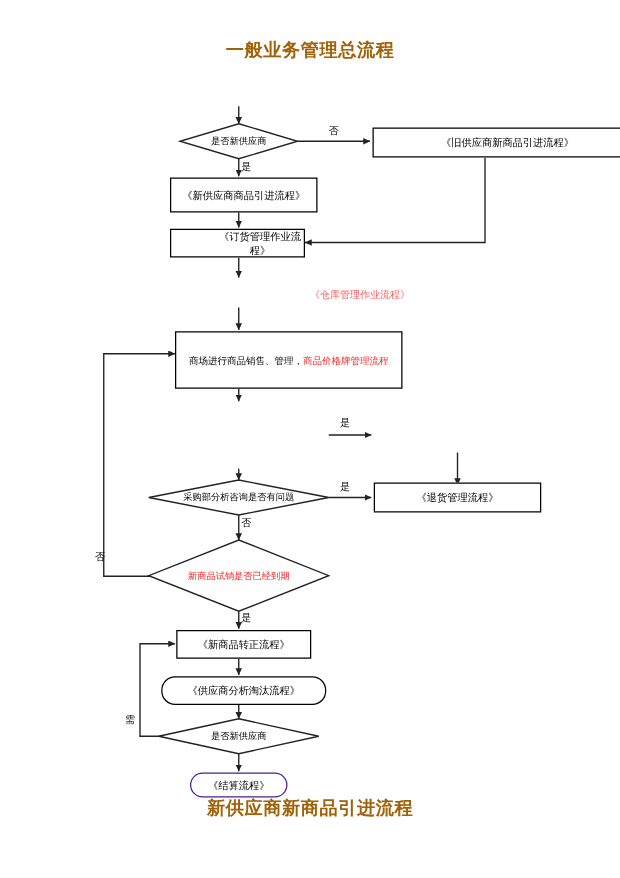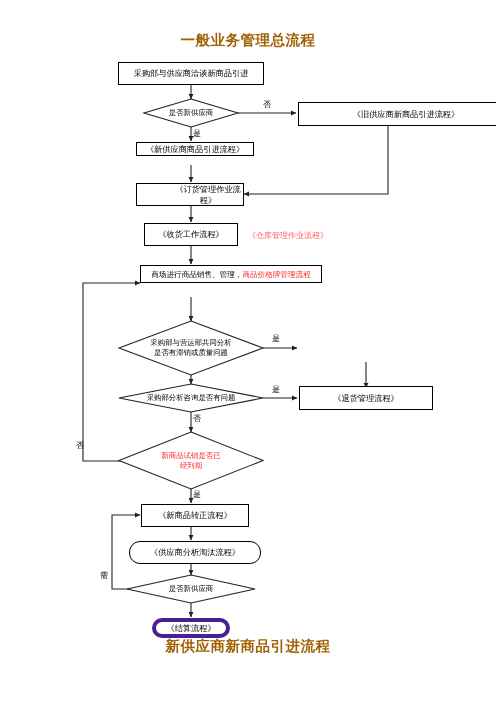--- a/index.html
+++ b/index.html
@@ -53,21 +53,21 @@
     text-align: center;
     line-height: 1.25;
     font-size: 8.2px;
     color: #000;
   }
   .box {
     border: 1px solid #000;
     background: #fff;
   }
   .rounded {
-    border: 4px solid #4c1d95;
+    border: 1px solid #4c1d95;
     background: #fff;
     border-radius: 12px;
   }
   .diamond-wrap {
     position: absolute;
   }
   .diamond-wrap svg {
     position: absolute;
     left: 0;
     top: 0;
@@ -159,68 +159,57 @@
 
       <path d="M191,603 L191,617"></path>
 
       <path d="M153,589 L112,589 L112,515 L140,515"></path>
     </g>
   </svg>
 
   <div class="title title-top">一般业务管理总流程</div>
   <div class="title title-bottom">新供应商新商品引进流程</div>
 
-  <div class="node box" style="left:118px; top:62px; width:146px; height:23px;">采购部与供应商洽谈新商品引进</div>
 
   <div class="diamond-wrap" style="left:144px; top:99px; width:94px; height:28px;">
     <svg width="94" height="28" viewBox="0 0 94 28">
       <polygon points="47,0 94,14 47,28 0,14" fill="#fff" stroke="#222" stroke-width="1.1"></polygon>
     </svg>
     <div class="diamond-label">是否新供应商</div>
   </div>
 
   <div class="node box" style="left:298px; top:102px; width:216px; height:24px;">《旧供应商新商品引进流程》</div>
 
-  <div class="node box" style="left:136px; top:142px; width:118px; height:14px;">《新供应商商品引进流程》</div>
+  <div class="node box" style="left:136px; top:142px; width:118px; height:28px;">《新供应商商品引进流程》</div>
 
   <div class="node box" style="left:136px; top:183px; width:108px; height:23px;padding-left:36px;">《订货管理作业流程》</div>
 
-  <div class="node box" style="left:144px; top:223px; width:94px; height:23px;">《收货工作流程》</div>
 
   <div class="side-note" style="left:248px; top:230px;">《仓库管理作业流程》</div>
 
-  <div class="node box n-sales" style="left:140px; top:265px; width:182px; height:18px; flex-direction:column; justify-content:center;">
+  <div class="node box n-sales" style="left:140px; top:265px; width:182px; height:46px; flex-direction:column; justify-content:center;">
     <span class="mixed-line"><span>商场进行商品销售、管理，</span><span class="red">商品价格牌管理流程</span></span>
   </div>
 
-  <div class="diamond-wrap" style="left:119px; top:321px; width:144px; height:54px;">
-    <svg width="144" height="54" viewBox="0 0 144 54">
-      <polygon points="72,0 144,27 72,54 0,27" fill="#fff" stroke="#222" stroke-width="1.1"></polygon>
-    </svg>
-    <div class="diamond-label" style="flex-direction:column; padding:0 10px;">
-      <span>采购部与营运部共同分析</span>
-      <span>是否有滞销或质量问题</span>
-    </div>
-  </div>
 
 
   <div class="diamond-wrap" style="left:119px; top:384px; width:144px; height:28px;">
     <svg width="144" height="28" viewBox="0 0 144 28">
       <polygon points="72,0 144,14 72,28 0,14" fill="#fff" stroke="#222" stroke-width="1.1"></polygon>
     </svg>
     <div class="diamond-label">采购部分析咨询是否有问题</div>
   </div>
 
   <div class="node box" style="left:299px; top:386px; width:134px; height:24px;">《退货管理流程》</div>
 
   <div class="diamond-wrap" style="left:119px; top:432px; width:144px; height:57px;">
     <svg width="144" height="57" viewBox="0 0 144 57">
       <polygon points="72,0 144,28.5 72,57 0,28.5" fill="#fff" stroke="#222" stroke-width="1.1"></polygon>
     </svg>
-    <div class="diamond-label red" style="flex-direction:column; padding:0 12px;">
+    <div class="diamond-label red" style="flex-direction:row; padding:0 12px;">
       <span>新商品试销是否已</span>
       <span>经到期</span>
     </div>
   </div>
 
   <div class="node box" style="left:141px; top:504px; width:108px; height:23px;">《新商品转正流程》</div>
 
   <div class="node box" style="left:129px; top:541px; width:132px; height:23px;border-radius:11px;">《供应商分析淘汰流程》</div>
 
   <div class="diamond-wrap" style="left:127px; top:575px; width:128px; height:28px;">

